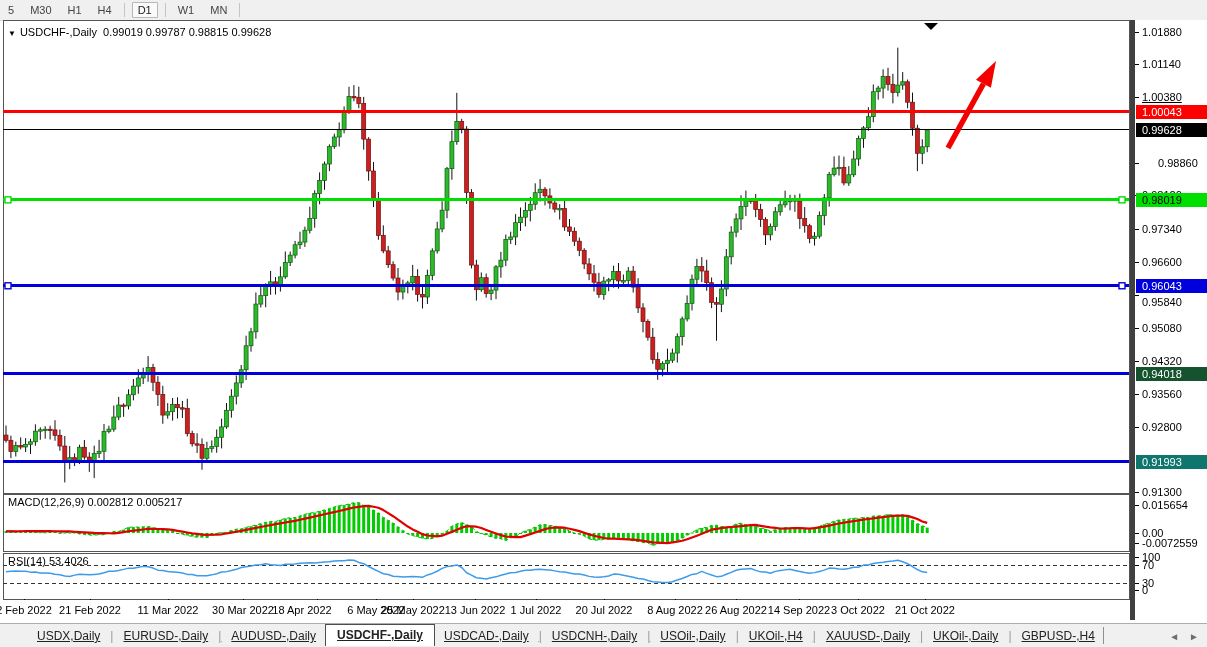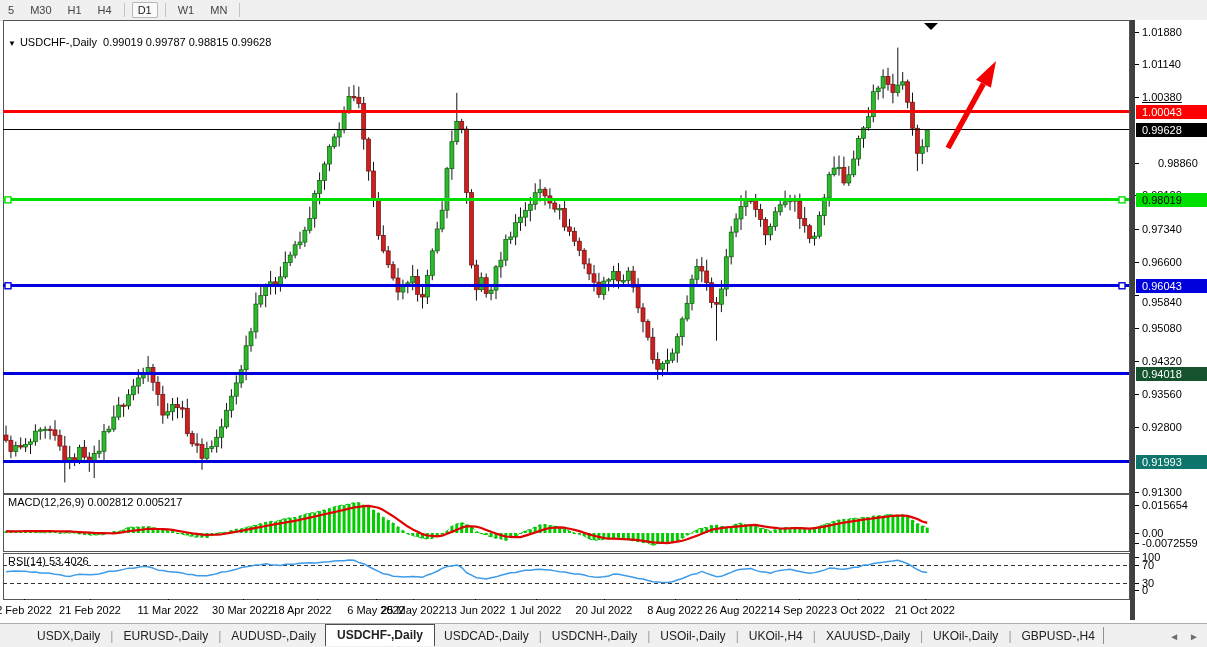--- a/index.html
+++ b/index.html
@@ -11,40 +11,40 @@
     border-bottom:1px solid #d8d8d8;display:flex;align-items:center;font-size:11px;color:#444;}
   .tf{padding:1px 5px;margin:0 3px;cursor:default;}
   .tf.sel{background:#fafafa;border:1px solid #b8b8b8;border-radius:1px;color:#222;}
   .tbsep{width:1px;height:14px;background:#c4c4c4;margin:0 4px;}
 
   
   #chart-svg{position:absolute;left:0;top:0;}
 
   
   .pane-label{position:absolute;font-size:11px;color:#000;white-space:nowrap;z-index:5;}
-  #chart-title{left:8px;top:36px;font-size:11px;}
+  #chart-title{left:8px;top:26px;font-size:11px;}
   #chart-title .tri{font-size:8px;margin-right:4px;}
   #macd-label{left:8px;top:496px;}
   #rsi-label{left:8px;top:555px;}
 
   
   #price-axis{position:absolute;left:1130px;top:20px;width:77px;height:600px;background:#fff;
     border-left:5px solid #404040;font-size:11px;color:#000;}
   .tick{position:absolute;left:7px;height:12px;line-height:12px;white-space:nowrap;}
   .tickdash{position:absolute;left:0;width:4px;height:1px;background:#000;}
   .badge{position:absolute;left:1px;right:3px;height:14px;line-height:14px;padding-left:6px;
     font-size:11px;z-index:4;}
 
   
   #date-axis{position:absolute;left:0;top:600px;width:1130px;height:22px;background:#fff;font-size:11px;color:#000;}
   .dlabel{position:absolute;top:4px;transform:translateX(-50%);white-space:nowrap;}
 
   
   #tabbar{position:absolute;left:0;top:623px;width:1207px;height:24px;background:#f0f0f0;
-    border-top:1px solid #adadad;display:flex;align-items:center;font-size:12px;color:#222;}
+    border-top:1px solid #adadad;display:flex;align-items:center;font-size:12px;color:#222;text-decoration:underline;}
   .tabspacer{width:28px;}
   .tab{padding:2px 9px;white-space:nowrap;cursor:default;}
   .tab.active{background:#ffffff;border:1px solid #4d4d4d;border-bottom:none;font-weight:bold;
     padding:3px 11px 4px 11px;margin-top:-2px;}
   .tabdiv{color:#9a9a9a;padding:0 1px;}
   .tb-endsep{position:absolute;left:1103px;top:3px;width:1px;height:17px;background:#8f8f8f;}
   .scrollers{position:absolute;right:8px;top:0;height:24px;display:flex;align-items:center;gap:10px;
     color:#6e6e6e;font-size:10px;}
 </style>
 </head>

